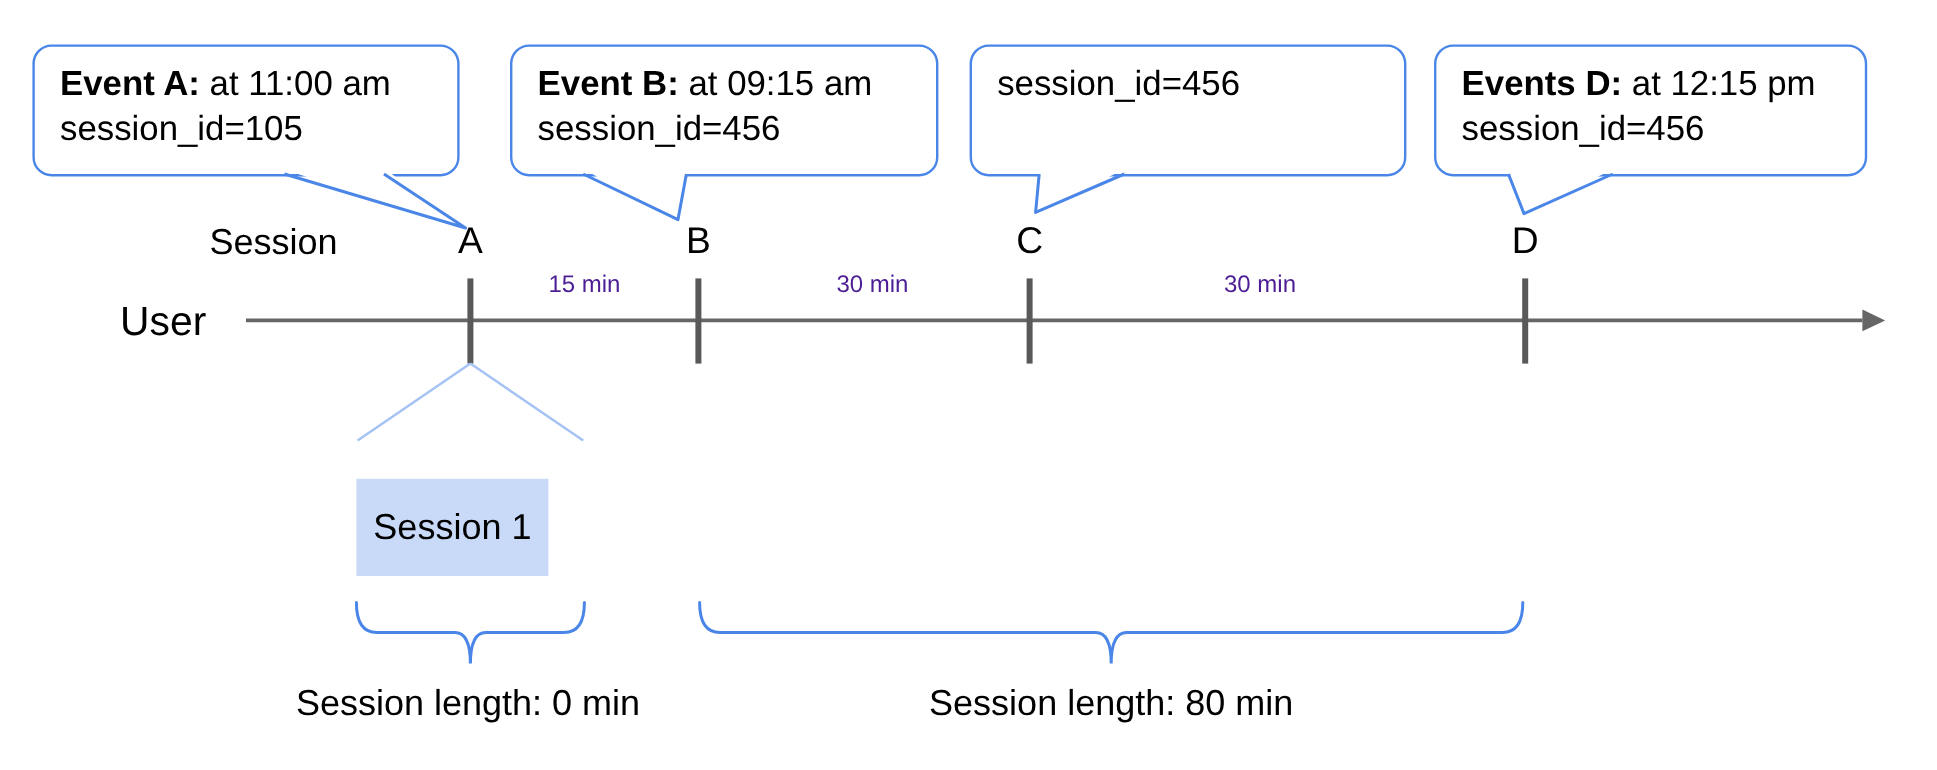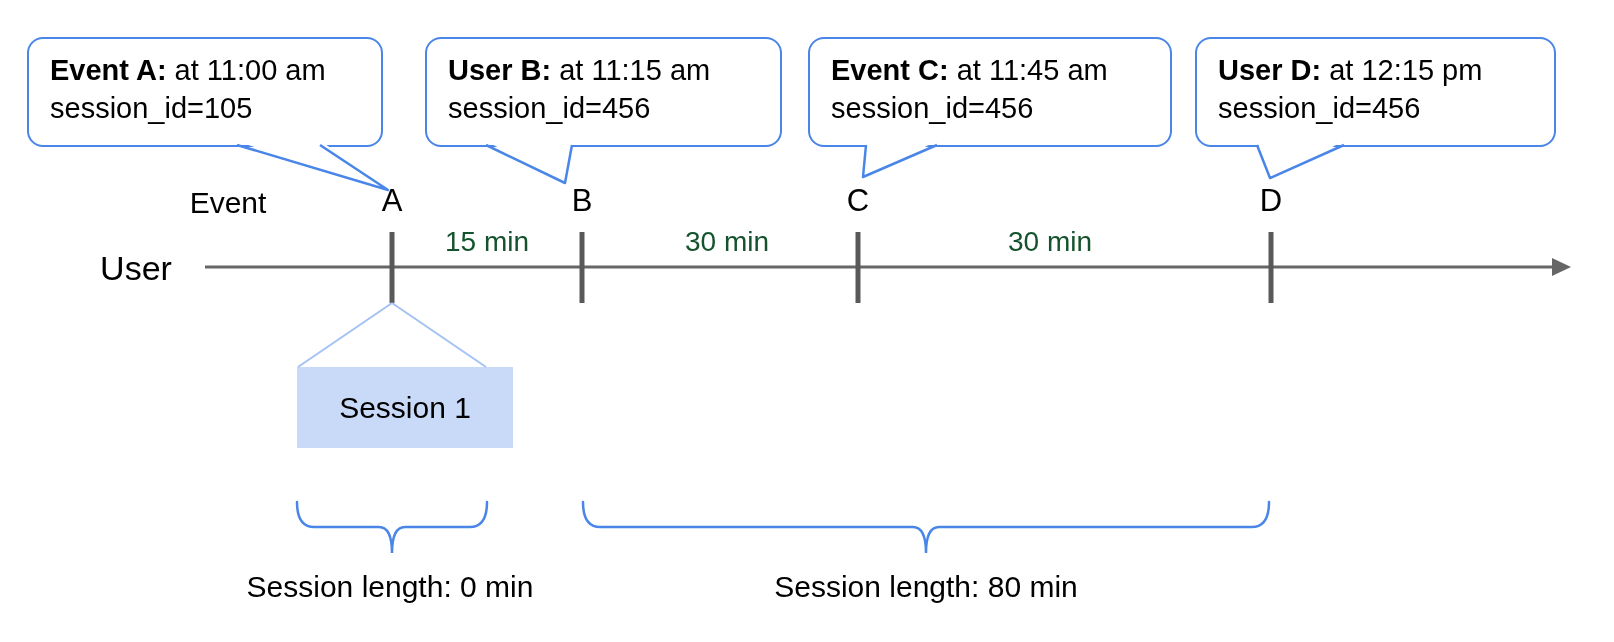--- a/index.html
+++ b/index.html
@@ -13,63 +13,62 @@
     background:#fff;border:2.5px solid var(--accent);border-radius:16px;
     padding:12px 12px 0 21px;font-size:29px;line-height:38px;white-space:nowrap;
     z-index:2;
   }
   .bubble .b{font-weight:bold;}
   .overlay{position:absolute;left:0;top:0;z-index:3;pointer-events:none;}
   .lbl{position:absolute;transform:translateX(-50%);white-space:nowrap;z-index:1;}
   .events-lbl{left:228px;top:186px;font-size:30px;}
   .user-lbl{left:136px;top:249px;font-size:34px;}
   .marker{font-size:31px;top:183px;}
-  .interval{font-size:28px;top:226px;color:#14532d;}
+  .interval{font-size:20px;top:226px;color:#4c1d95;}
   .session-bar{
     position:absolute;top:367px;height:81px;background:var(--barfill);
     display:flex;align-items:center;justify-content:center;
     font-size:30px;z-index:1;
   }
   .length-lbl{top:570px;font-size:30px;}
 </style>
 </head>
 <body>
 
 <div class="canvas">
 
   <div class="bubble" style="left:27px;width:356px;">
     <div><span class="b">Event A:</span><span> at 11:00 am</span></div>
     <div>session_id=105</div>
   </div>
   <div class="bubble" style="left:425px;width:357px;">
-    <div><span class="b">User B:</span><span> at 11:15 am</span></div>
+    <div><span class="b">Event B:</span><span> at 09:15 am</span></div>
     <div>session_id=456</div>
   </div>
   <div class="bubble" style="left:808px;width:364px;">
-    <div><span class="b">Event C:</span><span> at 11:45 am</span></div>
     <div>session_id=456</div>
   </div>
   <div class="bubble" style="left:1195px;width:361px;">
-    <div><span class="b">User D:</span><span> at 12:15 pm</span></div>
+    <div><span class="b">Events D:</span><span> at 12:15 pm</span></div>
     <div>session_id=456</div>
   </div>
 
-  <div class="lbl events-lbl">Event</div>
+  <div class="lbl events-lbl">Session</div>
   <div class="lbl user-lbl">User</div>
 
   <div class="lbl marker" style="left:392px;">A</div>
   <div class="lbl marker" style="left:582px;">B</div>
   <div class="lbl marker" style="left:858px;">C</div>
   <div class="lbl marker" style="left:1271px;">D</div>
 
   <div class="lbl interval" style="left:487px;">15 min</div>
   <div class="lbl interval" style="left:727px;">30 min</div>
   <div class="lbl interval" style="left:1050px;">30 min</div>
 
-  <div class="session-bar" style="left:297px;width:216px;">
+  <div class="session-bar" style="left:297px;width:160px;margin-top:32px;">
     <span>Session 1</span>
   </div>
 
   <div class="lbl length-lbl" style="left:390px;">Session length: 0 min</div>
   <div class="lbl length-lbl" style="left:926px;">Session length: 80 min</div>
 
   <svg class="overlay" width="1614" height="642" viewBox="0 0 1614 642">
 
     <g>
       <path d="M 236,141 L 388,190 L 321,141 Z" fill="#fff" stroke="none"></path>

